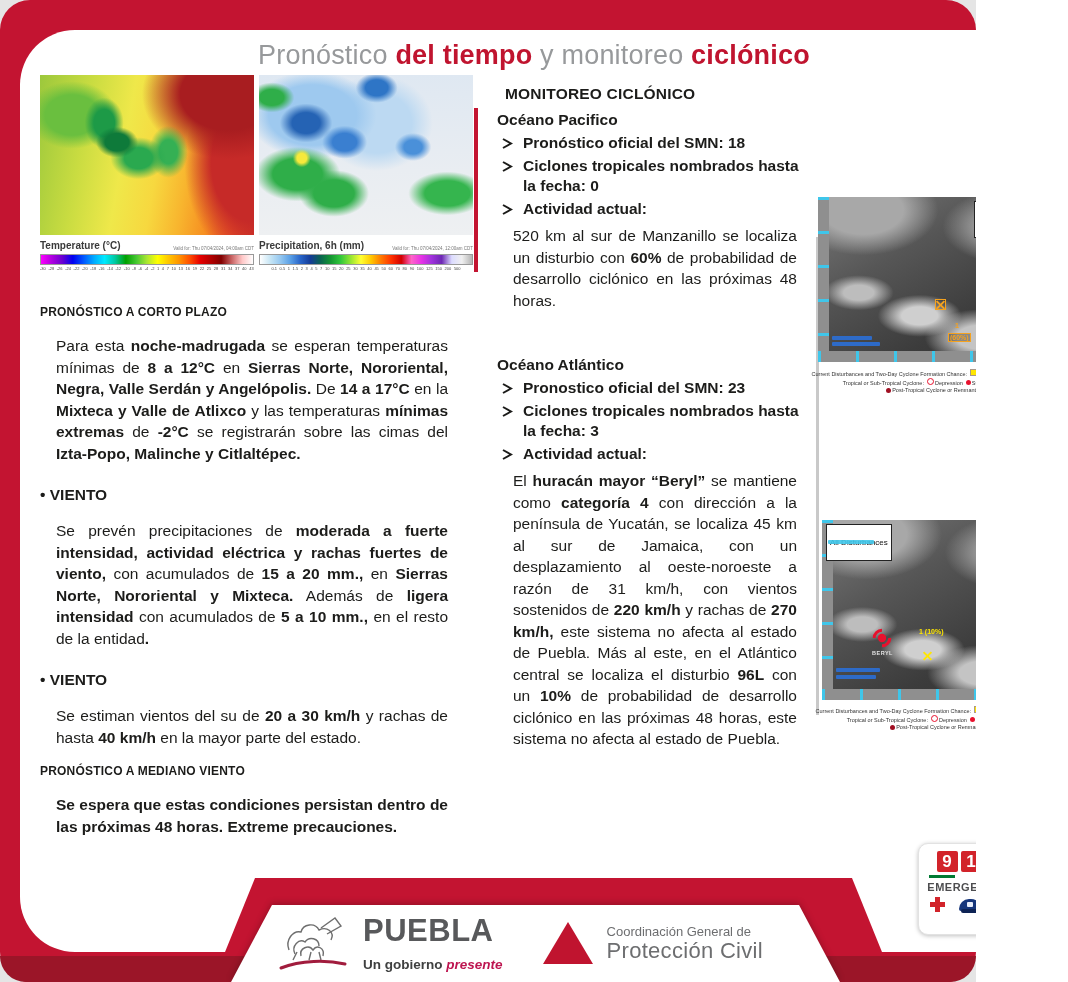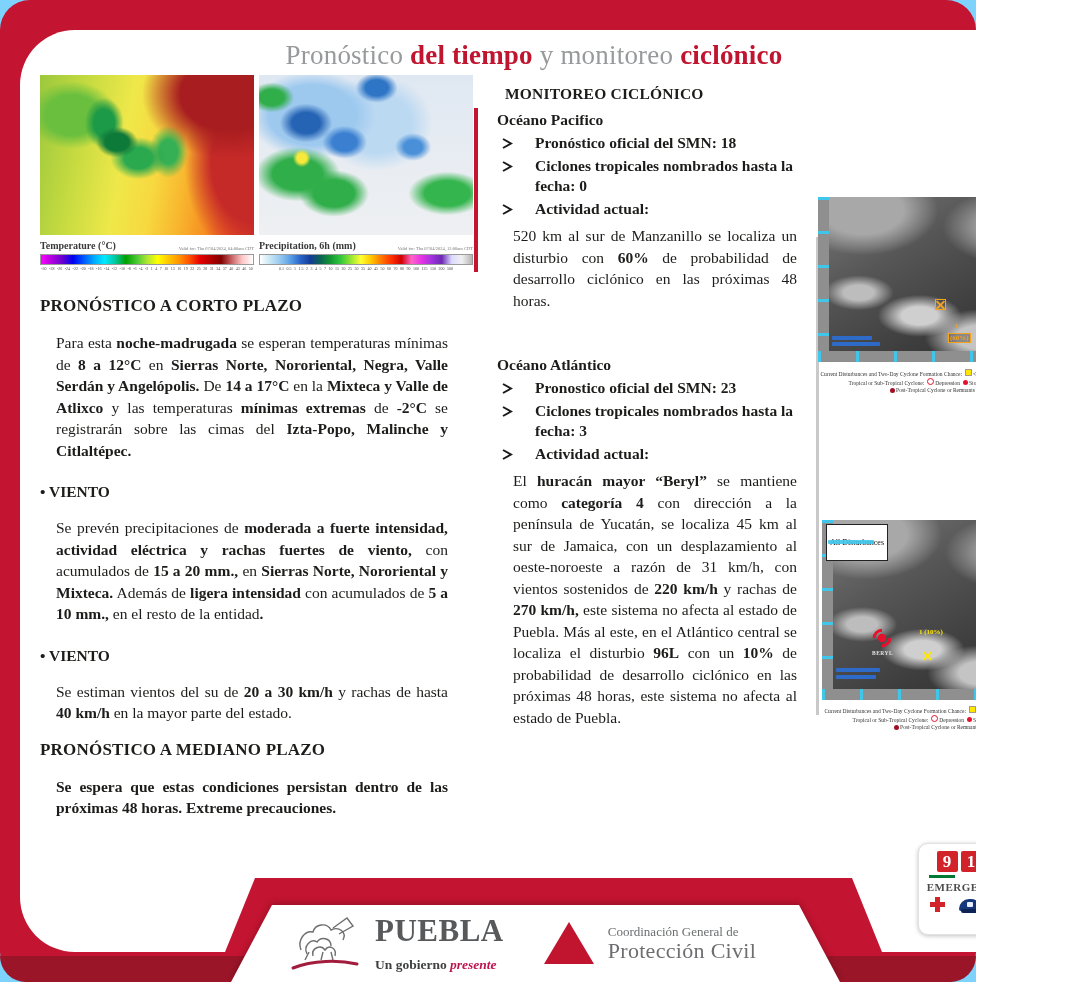--- a/index.html
+++ b/index.html
@@ -1,17 +1,17 @@
 <!DOCTYPE html>
 <html style="--frame_red: #c31431; --dark_strip: #9b1528; --title_gray: #97999b; --title_red: #c0142f; --text: #1c1c1a; --pc_red: #c0142f; --e911_red: #d2232a; --e911_green: #007a33; --presente: #bd1550; --gray_logo: #58595b; --cyan: #3fc6ea; --marker_orange: #f5a21f; --marker_yellow: #ffe600; --marker_red: #e8112d;"><head>
 <meta charset="utf-8">
 <style>
   html,body{margin:0;padding:0;background:#ffffff;}
-  .stage{position:relative;width:976px;height:982px;background:#7dd3fc;overflow:hidden;
-         font-family:Liberation Serif, serif;color:var(--text,#1c1c1a);}
+  .stage{position:relative;width:976px;height:982px;background:#e5e5e5;overflow:hidden;
+         font-family:Liberation Sans, sans-serif;color:var(--text,#1c1c1a);}
   .frame{position:absolute;inset:0;background:var(--frame_red,#c31431);border-radius:30px;}
   .card{position:absolute;left:20px;top:30px;width:1028px;height:922px;background:#fff;border-radius:55px;}
 
   
   .title{position:absolute;left:0;top:10px;width:100%;text-align:center;font-size:27px;letter-spacing:.2px;font-weight:500;}
   .t-gray{color:var(--title_gray,#97999b);}
   .t-red{color:var(--title_red,#c0142f);font-weight:bold;}
 
   
   .map-panel{position:absolute;width:214px;}
@@ -41,28 +41,28 @@
   .map-label-row{display:flex;justify-content:space-between;align-items:flex-end;margin-top:5px;}
   .map-label{font-size:10px;font-weight:bold;color:#3a3a3a;}
   .map-valid{font-size:4.5px;color:#777;text-align:right;line-height:5px;}
   .scalebar{height:9px;margin-top:3px;border:0.5px solid #999;}
   .ticks{font-size:4px;color:#444;margin-top:1px;white-space:nowrap;overflow:hidden;word-spacing:1.5px;text-align:center;}
   .red-sliver{position:absolute;background:var(--frame_red,#c31431);}
 
   
   .col-left{position:absolute;left:20px;top:262px;width:424px;}
   .col-right{position:absolute;left:477px;top:55px;width:316px;}
-  .h-big{font-size:17px;font-weight:bold;margin:4px 0 3px 0;letter-spacing:.2px;}
+  .h-big{font-size:12px;font-weight:bold;margin:13px 0 3px 0;letter-spacing:.2px;}
   .h-sub{font-size:15.5px;font-weight:bold;margin:0 0 4px 0;}
   .para{font-size:15.5px;line-height:21.5px;text-align:justify;margin:16px;}
   .para .b,.b{font-weight:bold;}
   .mt22{margin-top:22px;} .mt16{margin-top:16px;} .mt45{margin-top:45px;} .mt6{margin-top:6px;}
   .bold-para{font-weight:bold;}
   .mon-head{font-size:15.5px;font-weight:bold;margin:0 0 8px 8px;letter-spacing:.2px;}
-  .bullet{display:flex;gap:22px;align-items:flex-start;font-size:15.5px;font-weight:bold;line-height:20px;margin:0 0 3px 4px;}
+  .bullet{display:flex;gap:10px;align-items:flex-start;font-size:15.5px;font-weight:bold;line-height:20px;margin:0 0 3px 4px;}
   .bullet svg{flex:0 0 auto;margin-top:4px;}
   .divider{position:absolute;left:796px;top:207px;width:3px;height:478px;background:#c9c9c9;}
 
   
   .sat-wrap{position:absolute;}
   .sat{position:relative;width:100%;height:100%;overflow:hidden;
     background:
      radial-gradient(ellipse 60px 30px at 45% 72%, #cfcfcf 0 30%, rgba(207,207,207,0) 70%),
      radial-gradient(ellipse 80px 40px at 72% 85%, #c4c4c4 0 30%, rgba(196,196,196,0) 70%),
      radial-gradient(ellipse 50px 25px at 18% 58%, #bdbdbd 0 30%, rgba(189,189,189,0) 70%),
@@ -95,21 +95,21 @@
   .dot-open{border:1.2px solid #e8112d;background:#fff;}
   .dot-fill{background:#e8112d;}
   .dot-dark{background:#a00f22;}
 
   
   .band{position:absolute;left:0;top:0;width:1068px;height:982px;background:var(--frame_red,#c31431);
         clip-path:polygon(255px 878px,852px 878px,884px 957px,223px 957px);}
   .strip{position:absolute;left:0;right:0;bottom:0;height:26px;background:var(--dark_strip,#9b1528);border-radius:0 0 28px 28px;}
   .ribbon-wrap{position:absolute;left:215px;top:900px;width:640px;height:82px;filter:drop-shadow(0 -2px 3px rgba(0,0,0,.22));}
   .ribbon{position:absolute;inset:0;background:#fff;clip-path:polygon(57px 5px,584px 5px,625px 82px,16px 82px);}
-  .ribbon-content{position:absolute;left:72px;top:8px;right:40px;height:70px;display:flex;align-items:center;gap:14px;}
+  .ribbon-content{position:absolute;left:60px;top:8px;right:40px;height:70px;display:flex;align-items:center;gap:14px;}
   .puebla-text{line-height:1;}
   .puebla-word{font-size:31px;font-weight:bold;color:var(--gray_logo,#58595b);letter-spacing:.5px;}
   .puebla-tag{font-size:13.5px;margin-top:12px;color:#3f4040;font-weight:bold;}
   .presente{color:var(--presente,#bd1550);font-style:italic;}
   .pc-tri{width:0;height:0;border-left:25px solid transparent;border-right:25px solid transparent;
           border-bottom:42px solid var(--pc_red,#c0142f);margin-left:26px;}
   .pc-text{color:#6d6e70;line-height:1;}
   .pc-line1{font-size:13px;margin-bottom:2px;}
   .pc-line2{font-size:22px;letter-spacing:.3px;}
 
@@ -168,21 +168,21 @@
     <div class="col-left">
       <div class="h-big">PRONÓSTICO A CORTO PLAZO</div>
       <p class="para"><span>Para esta </span><span class="b">noche-madrugada</span><span> se esperan temperaturas mínimas de </span><span class="b">8 a 12°C</span><span> en </span><span class="b">Sierras Norte, Nororiental, Negra, Valle Serdán y Angelópolis.</span><span> De </span><span class="b">14 a 17°C</span><span> en la </span><span class="b">Mixteca y Valle de Atlixco</span><span> y las temperaturas </span><span class="b">mínimas extremas</span><span> de </span><span class="b">-2°C</span><span> se registrarán sobre las cimas del </span><span class="b">Izta-Popo, Malinche y Citlaltépec.</span></p>
 
       <div class="h-sub mt22">• VIENTO</div>
       <p class="para"><span>Se prevén precipitaciones de </span><span class="b">moderada a fuerte intensidad, actividad eléctrica y rachas fuertes de viento,</span><span> con acumulados de </span><span class="b">15 a 20 mm.,</span><span> en </span><span class="b">Sierras Norte, Nororiental y Mixteca.</span><span> Además de </span><span class="b">ligera intensidad</span><span> con acumulados de </span><span class="b">5 a 10 mm.,</span><span> en el resto de la entidad</span><span class="b">.</span></p>
 
       <div class="h-sub mt22">• VIENTO</div>
       <p class="para"><span>Se estiman vientos del su de </span><span class="b">20 a 30 km/h</span><span> y rachas de hasta </span><span class="b">40 km/h</span><span> en la mayor parte del estado.</span></p>
 
-      <div class="h-big mt16">PRONÓSTICO A MEDIANO PLAZO</div>
+      <div class="h-big mt16">PRONÓSTICO A MEDIANO VIENTO</div>
       <p class="para bold-para"><span class="b">Se espera que estas condiciones  persistan dentro de las próximas 48 horas. Extreme precauciones.</span></p>
     </div>
 
     <div class="col-right">
       <div class="mon-head">MONITOREO CICLÓNICO</div>
 
       <div class="h-sub">Océano Pacifico</div>
       <div class="bullet">
         <svg width="12" height="13" viewBox="0 0 12 13">
             <path d="M2 2 L10 6.5 L2 11" fill="none" stroke="#1c1c1a" stroke-width="2"></path>

